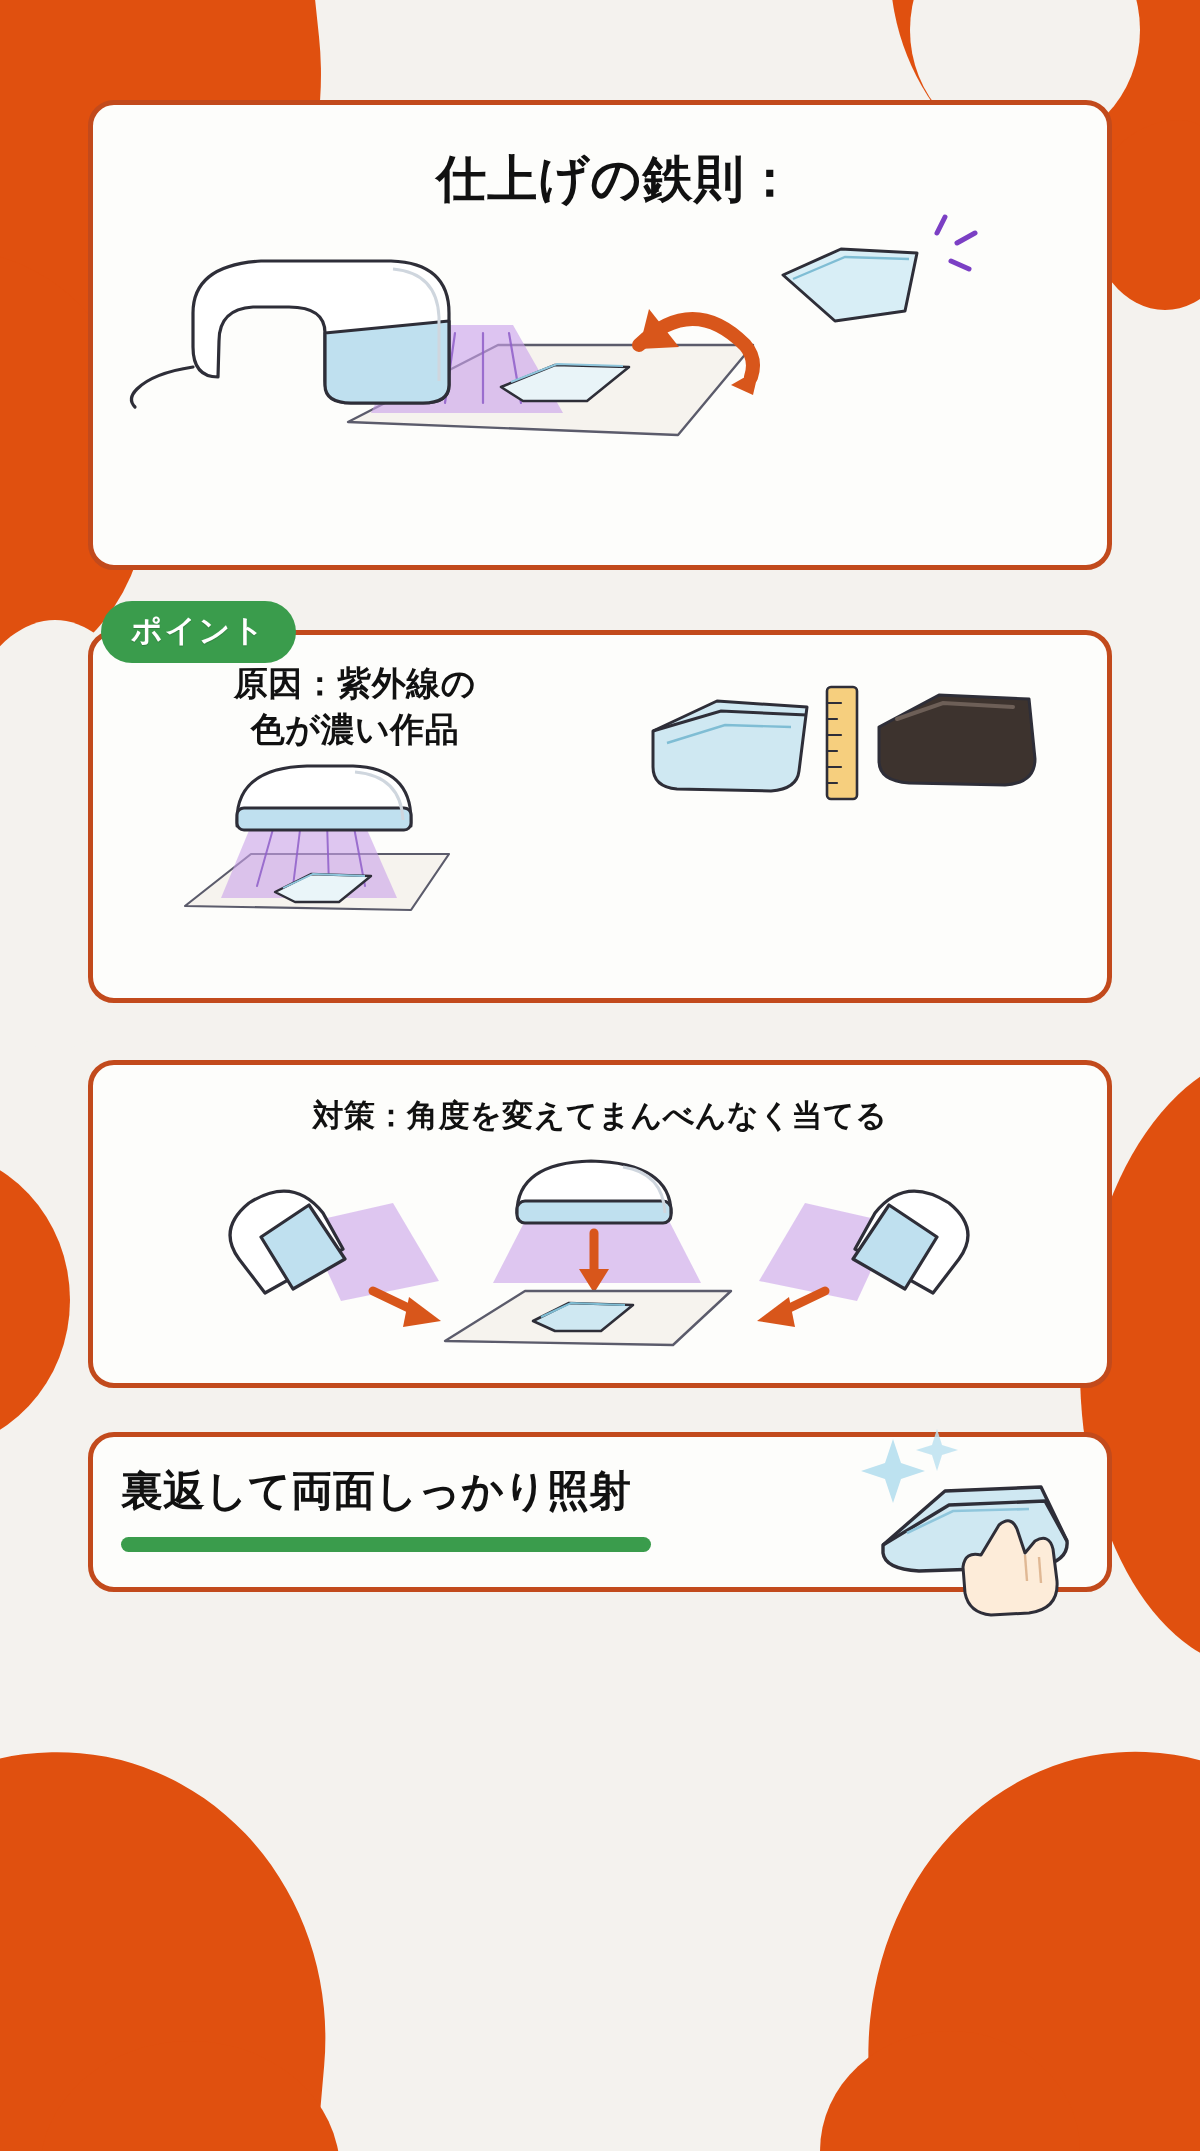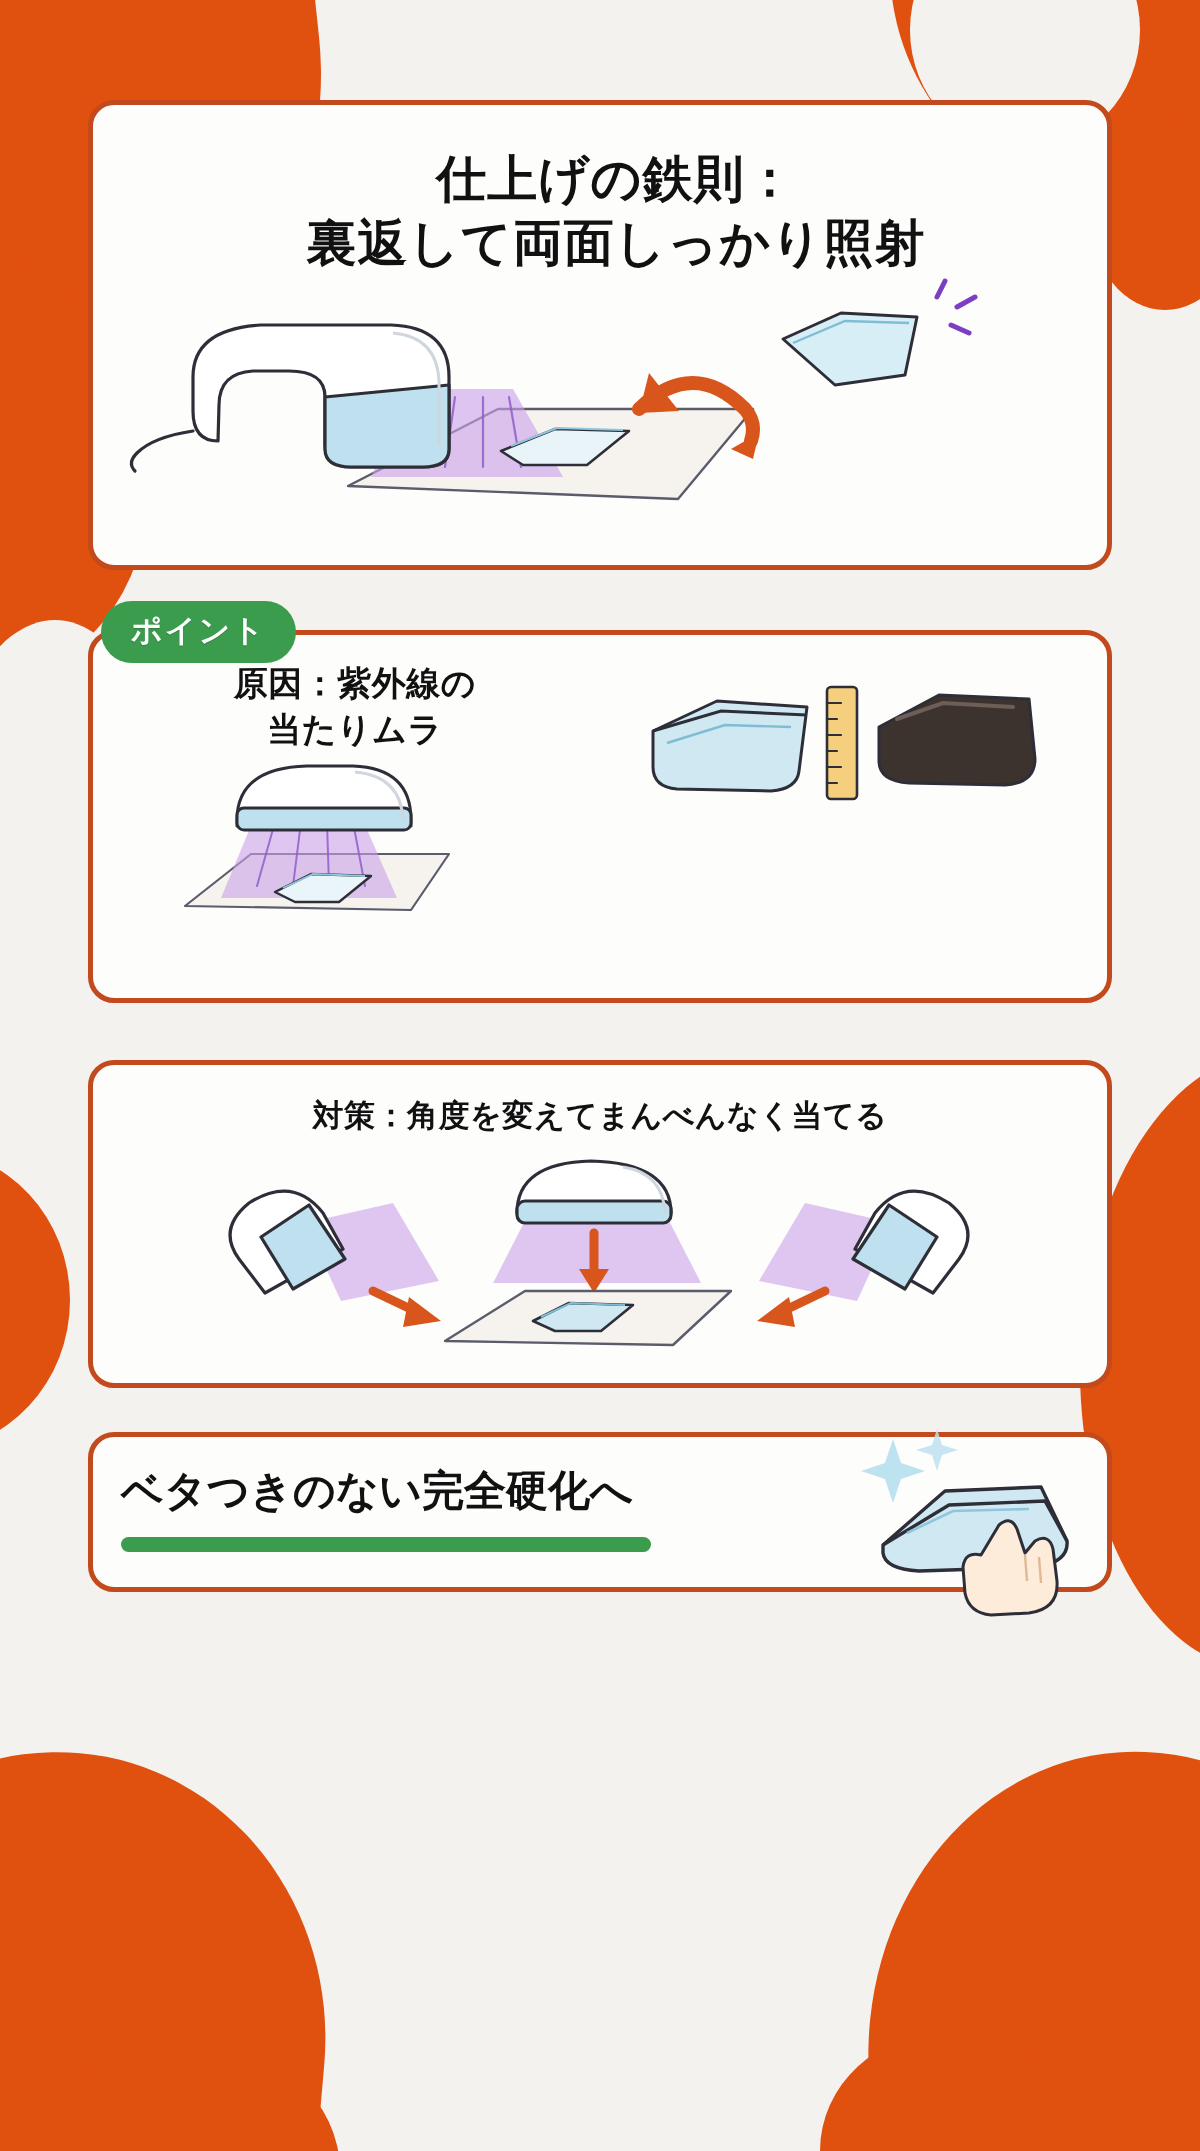--- a/index.html
+++ b/index.html
@@ -223,21 +223,20 @@
   <div class="blob blob-br"></div>
   <div class="blob blob-br2"></div>
 </div>
 
 <div class="content">
 
   <section class="card" id="card-hero">
 
     <h1 class="title">
       <span class="ln">仕上げの鉄則：</span>
-      <span class="ln">裏返して両面しっかり照射</span>
     </h1>
 
     <div class="hero-art">
       <svg width="1024" height="250" viewBox="0 0 1024 250">
 
         <g>
           <path d="M255 205 L405 128 L660 128 L585 218 Z" fill="#f6f3ee" stroke="#5b5b6b" stroke-width="2.4" stroke-linejoin="round"></path>
         </g>
 
         <g>
@@ -285,21 +284,21 @@
 
   <section class="card" id="card-point">
 
     <div class="point-badge">ポイント</div>
 
     <div class="cols">
 
       <div class="col">
         <h2 class="col-head">
           <span class="ln">原因：紫外線の</span>
-          <span class="ln">当たりムラ</span>
+          <span class="ln">色が濃い作品</span>
         </h2>
         <div class="col-art">
           <svg width="460" height="160" viewBox="0 0 460 160">
             <g>
               <path d="M60 148 L126 96 L324 96 L286 152 Z" fill="#f6f3ee" stroke="#5b5b6b" stroke-width="2.2" stroke-linejoin="round"></path>
             </g>
             <g>
               <path d="M130 58 L236 58 L272 140 L96 140 Z" fill="#c9a2ea" opacity="0.6"></path>
               <g stroke="#8f5fc9" stroke-width="2" opacity="0.85" stroke-linecap="round">
                 <line x1="150" y1="64" x2="132" y2="128"></line>
@@ -405,21 +404,21 @@
         <g>
           <path d="M440 180 L476 162 L540 164 L508 190 L462 190 Z" fill="#cfe8f2" stroke="#2e2e38" stroke-width="2.6" stroke-linejoin="round"></path>
           <path d="M448 176 L478 162 L532 164" fill="none" stroke="#7fbdd4" stroke-width="2"></path>
         </g>
       </svg>
     </div>
   </section>
 
   <section class="card" id="card-footer">
     <div class="footer-row">
-      <div class="footer-text">ベタつきのない完全硬化へ</div>
+      <div class="footer-text">裏返して両面しっかり照射</div>
       <div class="footer-bar"></div>
 
       <div class="footer-art">
         <svg width="230" height="190" viewBox="0 0 230 190">
 
           <g fill="#bde2f0">
             <path d="M34 10 L42 34 L66 42 L42 50 L34 74 L26 50 L2 42 L26 34 Z"></path>
             <path d="M78 0 L83 16 L99 21 L83 26 L78 42 L73 26 L57 21 L73 16 Z" opacity="0.85"></path>
           </g>
 

